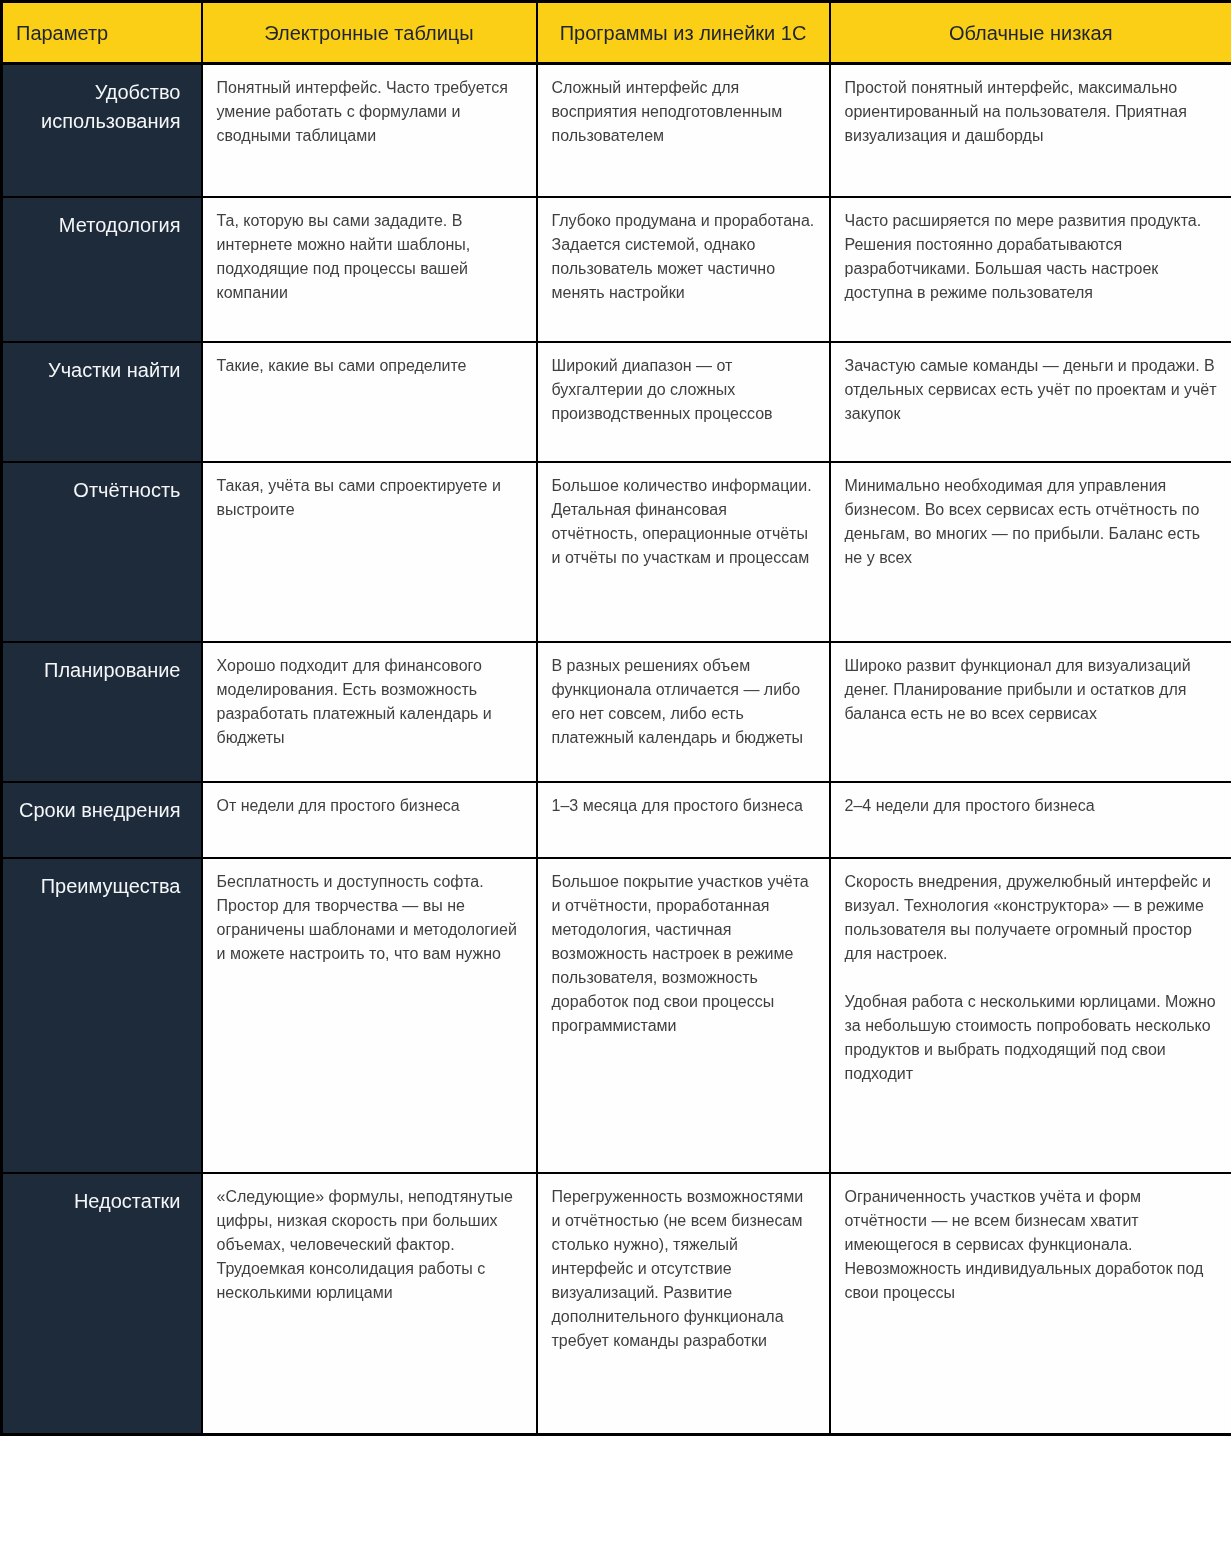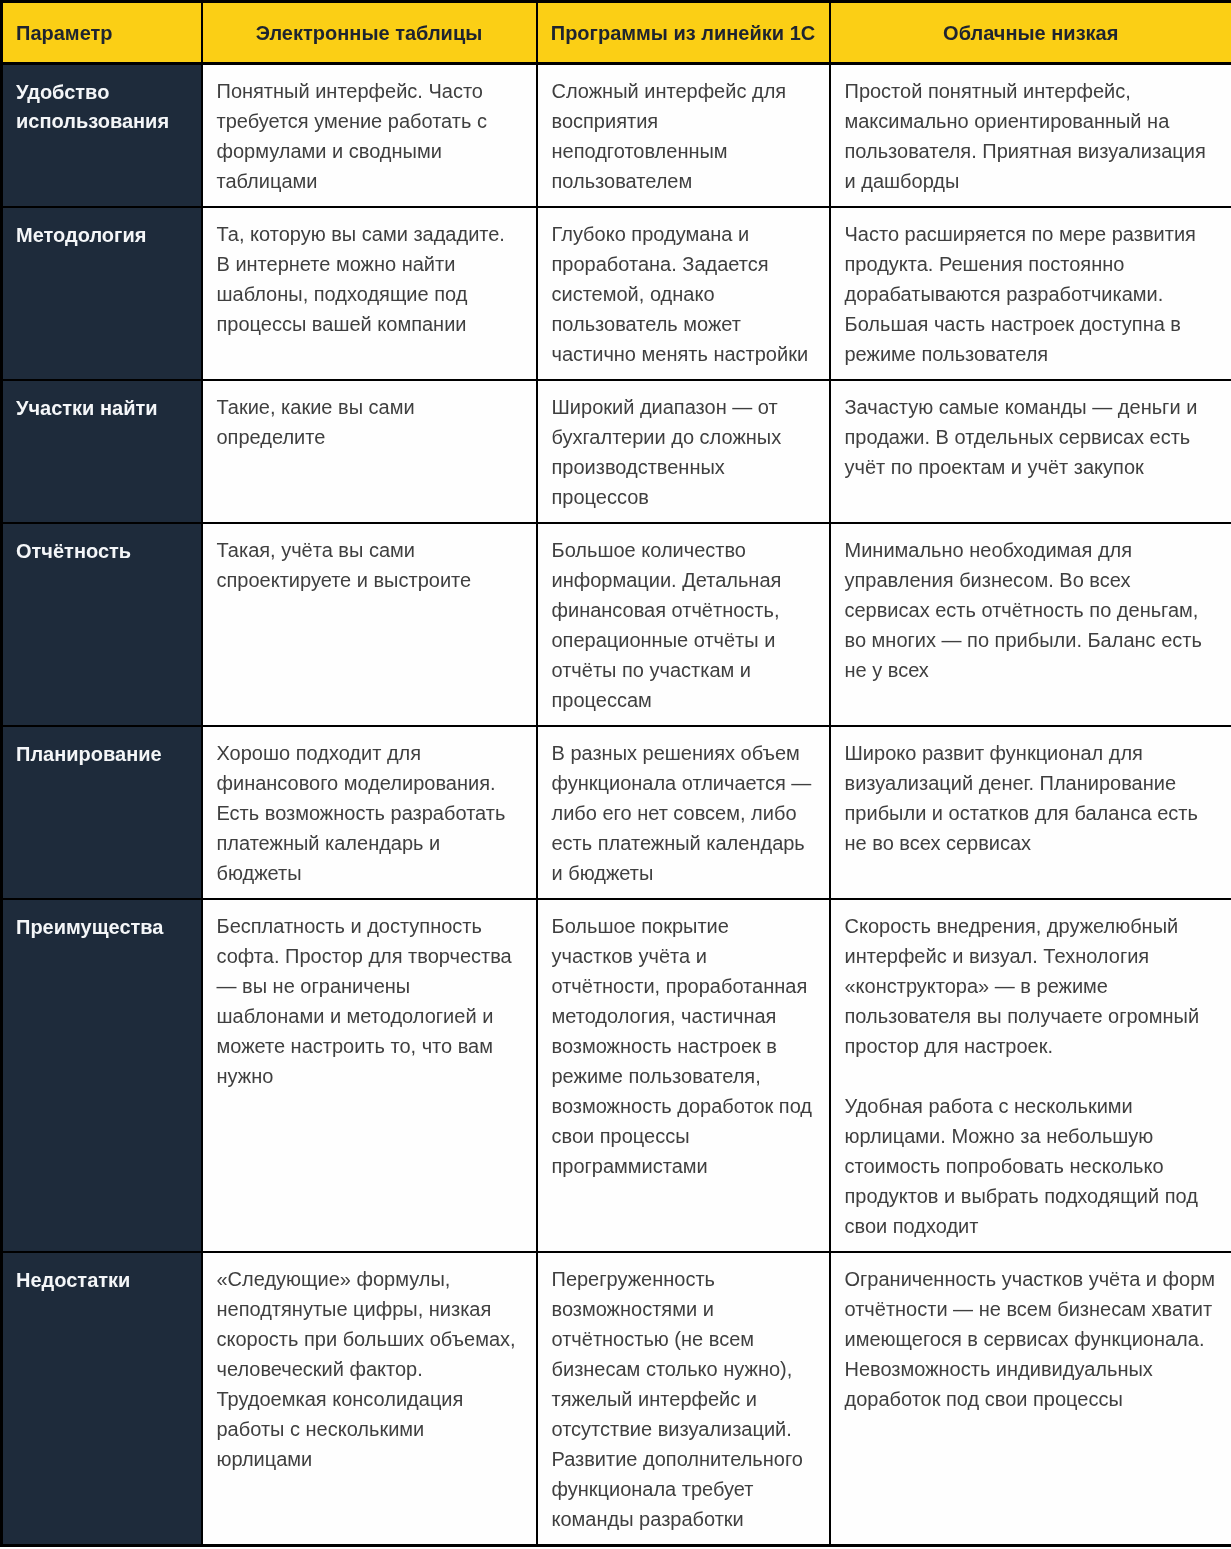--- a/index.html
+++ b/index.html
@@ -25,44 +25,44 @@
   }
   .cmp th,.cmp td{
     border:2px solid var(--border);
     vertical-align:top;
     overflow:hidden;
   }
   .cmp thead th{
     background:var(--header-bg);
     color:var(--header-text);
     font-size:20px;
-    font-weight:bold;
+    font-weight:normal;
     text-align:center;
     vertical-align:middle;
     padding:6px 10px;
     border-bottom:3px solid var(--border);
     line-height:1.3;
   }
   .cmp thead th.param-head{
     text-align:left;
     padding-left:13px;
   }
   .cmp tbody th.row-label{
     background:var(--label-bg);
     color:var(--label-text);
-    font-weight:bold;
+    font-weight:normal;
     font-size:20px;
-    text-align:left;
-    padding:13px 12px 10px 13px;
+    text-align:right;
+    padding:13px 20px 10px 13px;
     line-height:1.45;
   }
   .cmp tbody td{
     background:var(--cell-bg);
     color:var(--body-text);
-    font-size:20px;
+    font-size:16px;
     line-height:1.5;
     padding:11px 13px 10px 14px;
     white-space:pre-line;
   }
   
   tr.hr{height:62px;}
   tr.r1{height:133px;}
   tr.r2{height:145px;}
   tr.r3{height:120px;}
   tr.r4{height:180px;}
@@ -113,20 +113,26 @@
       <td>Такая, учёта вы сами спроектируете и выстроите</td>
       <td>Большое количество информации. Детальная финансовая отчётность, операционные отчёты и отчёты по участкам и процессам</td>
       <td>Минимально необходимая для управления бизнесом. Во всех сервисах есть отчётность по деньгам, во многих — по прибыли. Баланс есть не у всех</td>
     </tr>
     <tr class="r5">
       <th class="row-label">Планирование</th>
       <td>Хорошо подходит для финансового моделирования. Есть возможность разработать платежный календарь и бюджеты</td>
       <td>В разных решениях объем функционала отличается — либо его нет совсем, либо есть платежный календарь и бюджеты</td>
       <td>Широко развит функционал для визуализаций денег. Планирование прибыли и остатков для баланса есть не во всех сервисах</td>
     </tr>
+    <tr class="r6">
+      <th class="row-label">Сроки внедрения</th>
+      <td>От недели для простого бизнеса</td>
+      <td>1–3 месяца для простого бизнеса</td>
+      <td>2–4 недели для простого бизнеса</td>
+    </tr>
     <tr class="r7">
       <th class="row-label">Преимущества</th>
       <td>Бесплатность и доступность софта. Простор для творчества — вы не ограничены шаблонами и методологией и можете настроить то, что вам нужно</td>
       <td>Большое покрытие участков учёта и отчётности, проработанная методология, частичная возможность настроек в режиме пользователя, возможность доработок под свои процессы программистами</td>
       <td>Скорость внедрения, дружелюбный интерфейс и визуал. Технология «конструктора» — в режиме пользователя вы получаете огромный простор для настроек.
 
 Удобная работа с несколькими юрлицами. Можно за небольшую стоимость попробовать несколько продуктов и выбрать подходящий под свои подходит</td>
     </tr>
     <tr class="r8">
       <th class="row-label">Недостатки</th>

